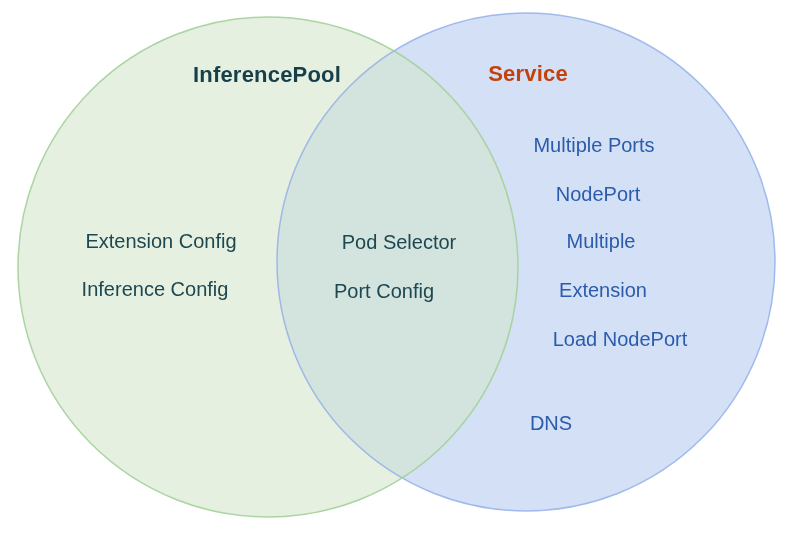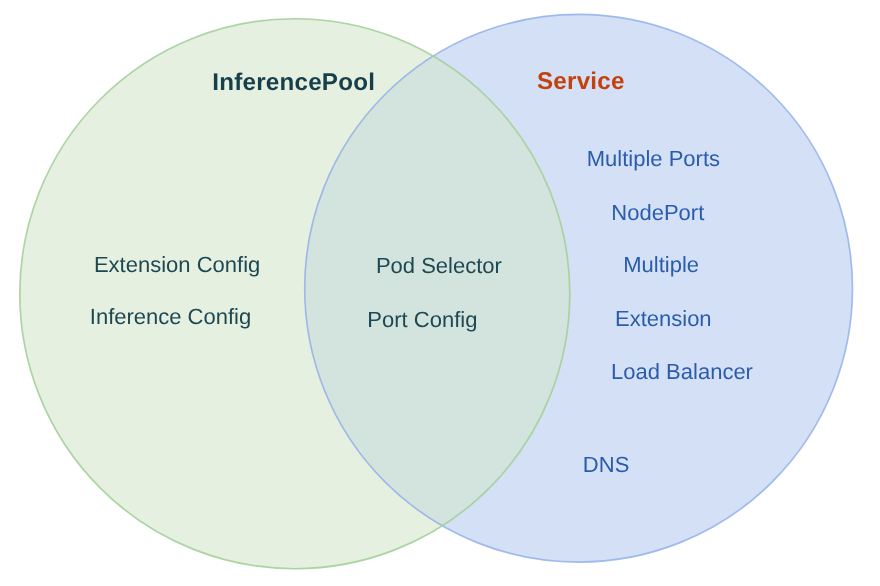--- a/index.html
+++ b/index.html
@@ -56,16 +56,16 @@
   <div class="label teal-text" style="left:155px; top:289px;">Inference Config</div>
 
   <div class="label teal-text" style="left:399px; top:242px;">Pod Selector</div>
   <div class="label teal-text" style="left:384px; top:291px;">Port Config</div>
 
   <div class="label title blue-title" style="left:528px; top:74px;">Service</div>
   <div class="label blue-text" style="left:594px; top:145px;">Multiple Ports</div>
   <div class="label blue-text" style="left:598px; top:194px;">NodePort</div>
   <div class="label blue-text" style="left:601px; top:241px;">Multiple</div>
   <div class="label blue-text" style="left:603px; top:290px;">Extension</div>
-  <div class="label blue-text" style="left:620px; top:339px;">Load Balancer</div>
+  <div class="label blue-text" style="left:620px; top:339px;">Load NodePort</div>
   <div class="label blue-text" style="left:551px; top:423px;">DNS</div>
 
 </div>
 
 </body></html>

